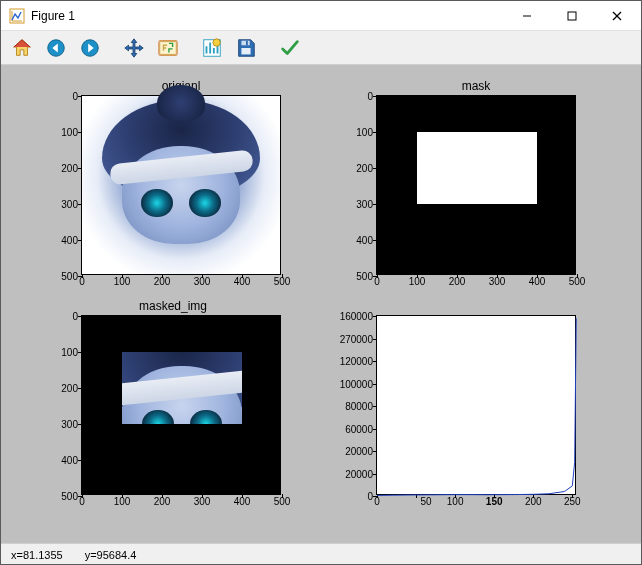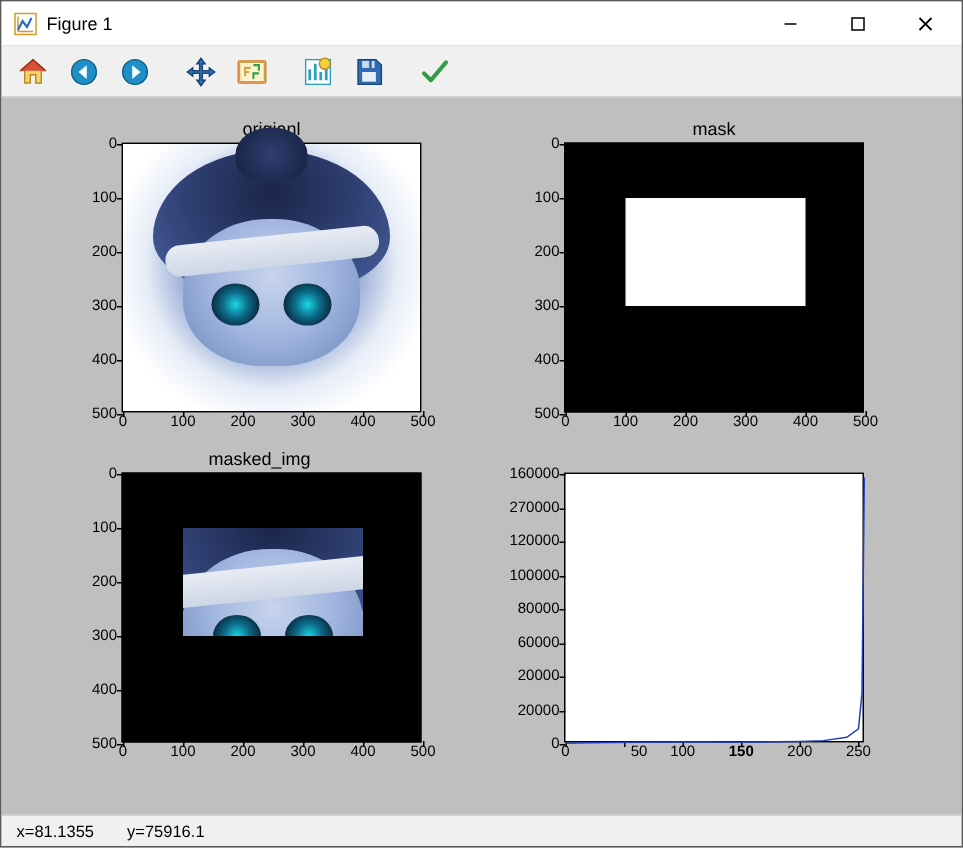--- a/index.html
+++ b/index.html
@@ -359,14 +359,14 @@
         <div class="tickmark-x" style="left: 195.312px;"></div>
         <svg width="200" height="180" style="position: absolute; left: 0px; top: 0px;">
           <polyline points="0,179.4375 15.625,179.2125 31.25,178.9875 46.875,178.875 62.5,178.7625 78.125,178.65 93.75,178.65 109.375,178.7625 125,178.65 140.625,178.5375 156.25,178.3125 171.875,177.75 187.5,175.5 195.3125,169.875 197.65625,146.25 199.21875,2.25 " fill="none" stroke="#1f3fbf" stroke-width="1"></polyline>
         </svg>
       </div>
     </div>
   </div>
 
 <div class="statusbar">
   <span>x=81.1355</span>
-  <span>y=75916.1</span>
+  <span>y=95684.4</span>
 </div>
 
 </body></html>

